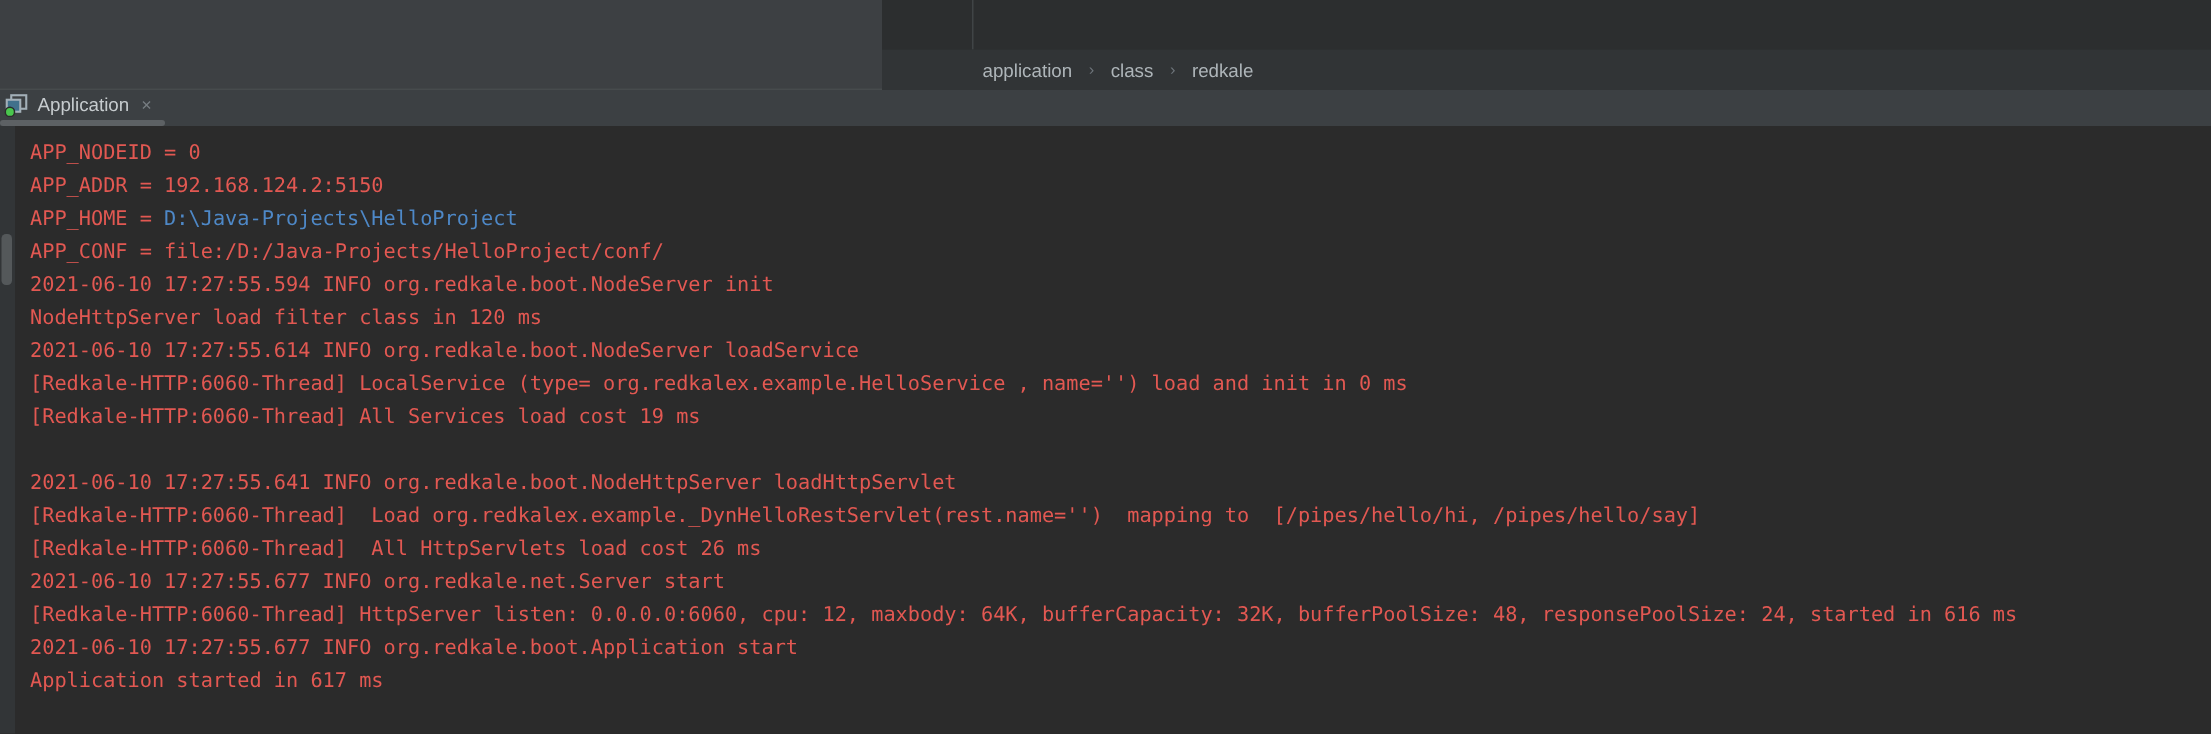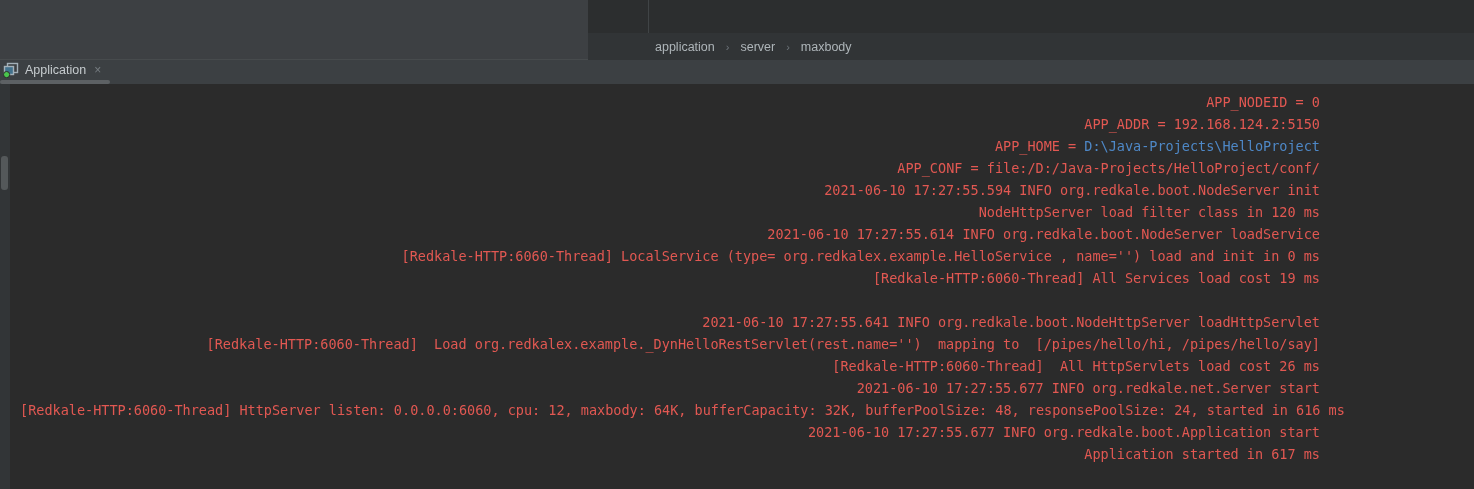--- a/index.html
+++ b/index.html
@@ -45,21 +45,20 @@
   .tab-underline {
     position: absolute; left: 0; top: 20px; width: 110px; height: 4px;
     background: #5d6164; border-radius: 2px;
   }
   .run-icon { width: 16px; height: 16px; display: block; }
 
   
   .console {
     position: absolute; top: 84px; left: 0; width: 1320px; bottom: 0;
     background: #2b2b2b;
-    text-align: right;
   }
   .console-gutter {
     position: absolute; left: 0; top: 0; width: 10px; bottom: 0;
     background: #323537;
   }
   .gutter-thumb {
     position: absolute; left: 1px; top: 72px; width: 7px; height: 34px;
     background: #54585a; border-radius: 3px;
   }
   .log {
@@ -74,23 +73,23 @@
 </head>
 <body>
 
 <div class="top-area">
   <div class="editor-block"></div>
   <div class="top-right-upper"></div>
   <div class="v-divider"></div>
   <div class="breadcrumb-bar">
     <span class="crumb">application</span>
     <span class="crumb-sep">›</span>
-    <span class="crumb">server</span>
+    <span class="crumb">class</span>
     <span class="crumb-sep">›</span>
-    <span class="crumb">maxbody</span>
+    <span class="crumb">redkale</span>
   </div>
 </div>
 
 <div class="tabbar">
   <div class="tab">
     <svg class="run-icon" viewBox="0 0 16 16">
       <rect x="4.5" y="1.5" width="10" height="9" fill="none" stroke="#a3b0b8" stroke-width="1.4"></rect>
       <rect x="1.5" y="4.5" width="9" height="8" fill="#41718c" stroke="#a3b0b8" stroke-width="1.4"></rect>
       <circle cx="3.6" cy="12.6" r="3.1" fill="#49c64d" stroke="#2b2b2b" stroke-width="1"></circle>
     </svg>

